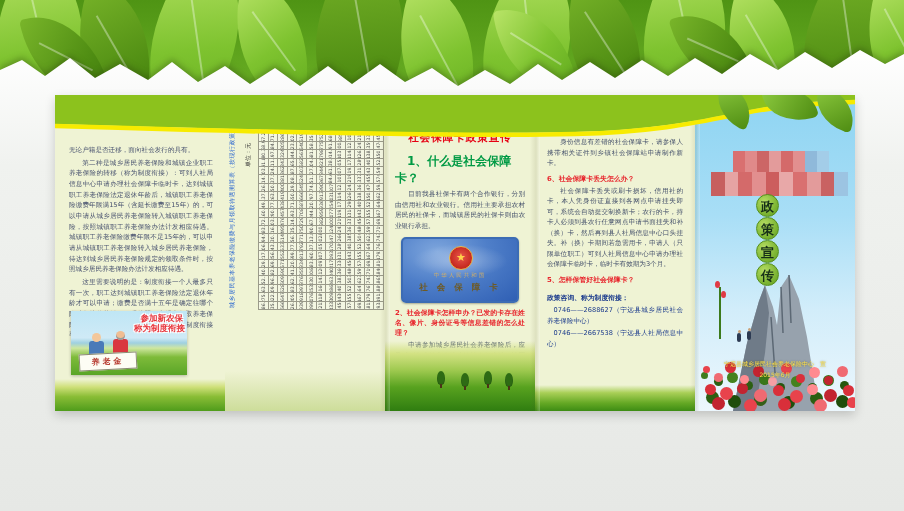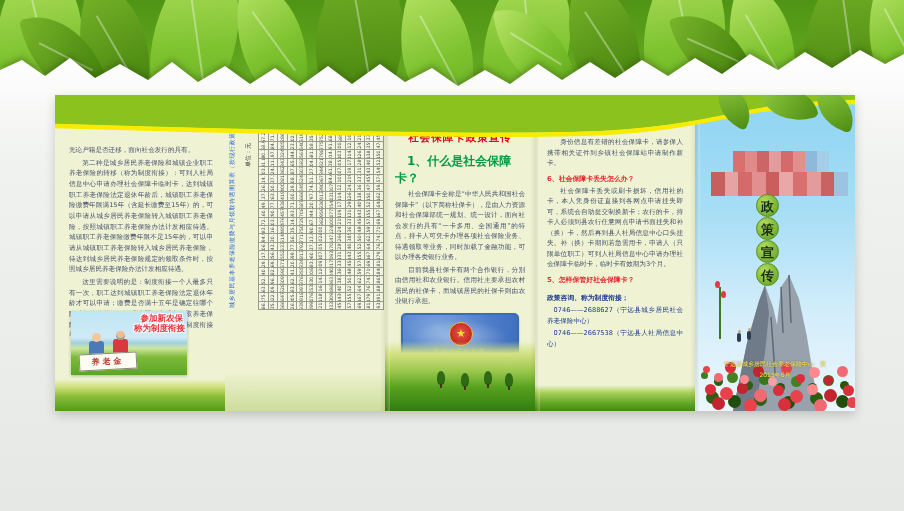--- a/index.html
+++ b/index.html
@@ -1047,21 +1047,20 @@
           <div class="tcell">
             <span>1938</span>
           </div>
         </div>
       <div class="tfade"></div>
     </div>
 
     <div class="panel panel3">
       <h1 class="p3title">社会保障卡政策宣传</h1>
       <div class="h-green">1、什么是社会保障卡？</div>
-      <p class="body-t">社会保障卡全称是“中华人民共和国社会保障卡”（以下简称社保卡），是由人力资源和社会保障部统一规划、统一设计，面向社会发行的具有“一卡多用、全国通用”的特点，持卡人可凭卡办理各项社会保险业务、待遇领取等业务，同时加载了金融功能，可以办理各类银行业务。</p>
       <p class="body-t">目前我县社保卡有两个合作银行，分别由信用社和农业银行。信用社主要承担农村居民的社保卡，而城镇居民的社保卡则由农业银行承担。</p>
       <div class="card">
         <div class="sheen"></div>
         <div class="emblem">★</div>
         <div class="country">中华人民共和国</div>
         <div class="cname">社 会 保 障 卡</div>
       </div>
       <div class="h-red">2、社会保障卡怎样申办？已发的卡存在姓名、像片、身份证号等信息差错的怎么处理？</div>
       <p class="body-t">申请参加城乡居民社会养老保险后，应及时到各户籍所在地乡镇社会保障站、社区（城镇居民可直接到城乡居民养老保险窗口）申请办理国家统一的社会保障卡。申请人需提供本人的二代身份证和一寸免冠白底彩色证件照电子版。</p>
       <div class="grass3"></div>

